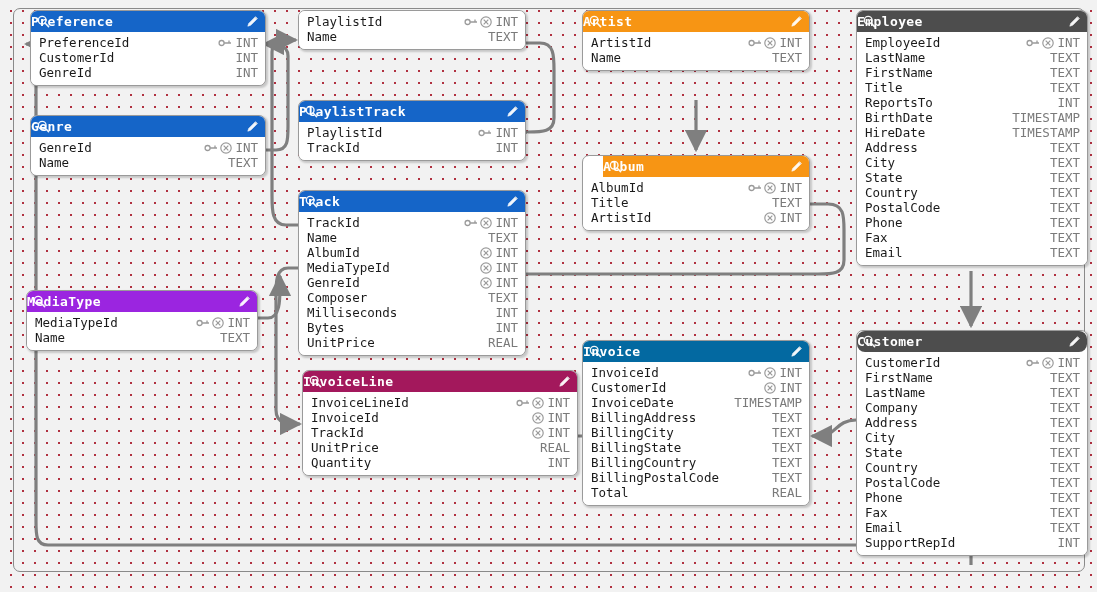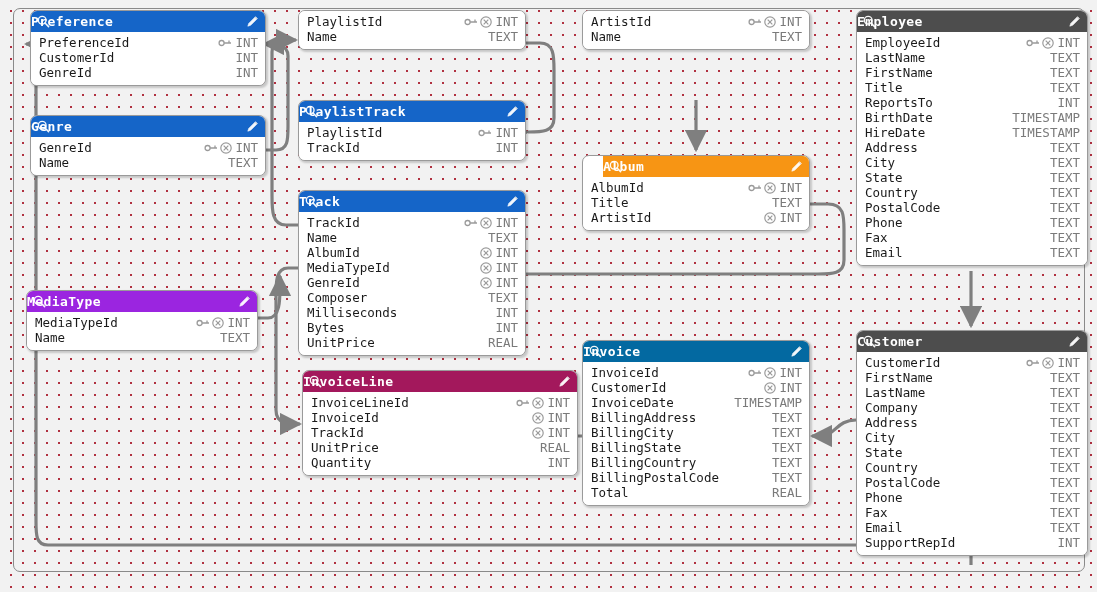--- a/index.html
+++ b/index.html
@@ -473,20 +473,35 @@
           </div>
           <div class="row">
             <span class="cname">Quantity</span>
             <span class="spacer"></span>
             <span class="icons"></span>
             <span class="ctype">INT</span>
           </div>
         </div>
       </div>
       <div class="tbl" style="left: 582px; top: 10px; width: 228px;">
+        <div class="hdr" style="background: rgb(247, 149, 20);">
+          <span class="mag">
+            <svg viewBox="0 0 16 16">
+              <circle cx="6.6" cy="6.6" r="4.1" fill="none" stroke="#fff" stroke-width="1.5"></circle>
+              <line x1="9.6" y1="9.6" x2="13.4" y2="13.4" stroke="#fff" stroke-width="1.7" stroke-linecap="round"></line>
+            </svg>
+          </span>
+          <span class="ttl">Artist</span>
+          <span class="pen">
+            <svg viewBox="0 0 16 16">
+              <path d="M3 13 L4 10 L11.2 2.8 L13.2 4.8 L6 12 Z" fill="#fff" stroke="#fff" stroke-width=".7" stroke-linejoin="round"></path>
+              <line x1="10.6" y1="3.4" x2="12.6" y2="5.4" stroke="#cfcfcf" stroke-width="1"></line>
+            </svg>
+          </span>
+        </div>
         <div class="cols">
           <div class="row">
             <span class="cname">ArtistId</span>
             <span class="spacer"></span>
             <span class="icons">
               <span>
                 <svg width="15" height="14" viewBox="0 0 15 14">
                   <circle cx="3.6" cy="7" r="2.5" fill="none" stroke="#9a9a9a" stroke-width="1.3"></circle>
                   <line x1="6.1" y1="7" x2="13" y2="7" stroke="#9a9a9a" stroke-width="1.3"></line>
                   <line x1="11" y1="7" x2="11" y2="4.4" stroke="#9a9a9a" stroke-width="1.3"></line>
@@ -784,21 +799,21 @@
           </div>
           <div class="row">
             <span class="cname">Email</span>
             <span class="spacer"></span>
             <span class="icons"></span>
             <span class="ctype">TEXT</span>
           </div>
         </div>
       </div>
       <div class="tbl" style="left: 856px; top: 330px; width: 232px;">
-        <div class="hdr" style="background: rgb(77, 77, 77);">
+        <div class="hdr" style="background: rgb(77, 77, 77); border-radius: 8px;">
           <span class="mag">
             <svg viewBox="0 0 16 16">
               <circle cx="6.6" cy="6.6" r="4.1" fill="none" stroke="#fff" stroke-width="1.5"></circle>
               <line x1="9.6" y1="9.6" x2="13.4" y2="13.4" stroke="#fff" stroke-width="1.7" stroke-linecap="round"></line>
             </svg>
           </span>
           <span class="ttl">Customer</span>
           <span class="pen">
             <svg viewBox="0 0 16 16">
               <path d="M3 13 L4 10 L11.2 2.8 L13.2 4.8 L6 12 Z" fill="#fff" stroke="#fff" stroke-width=".7" stroke-linejoin="round"></path>

